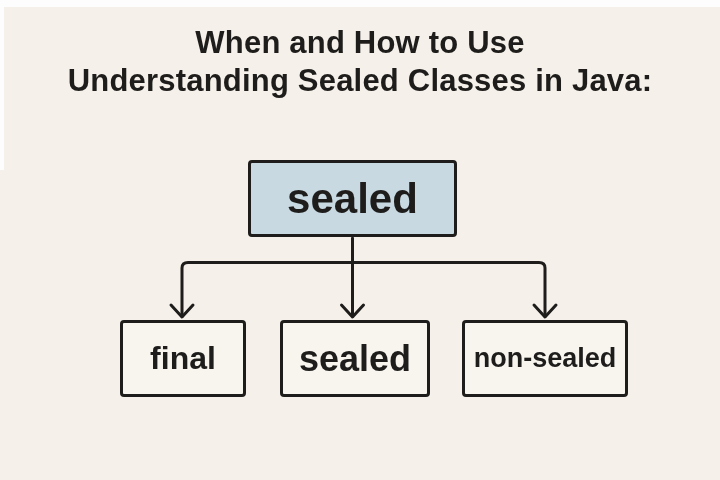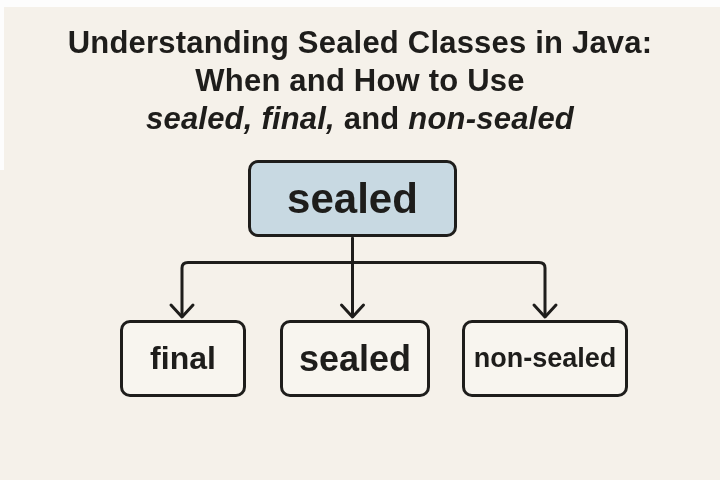--- a/index.html
+++ b/index.html
@@ -15,21 +15,21 @@
 
   .title{
     position:absolute;top:24px;left:0;width:720px;
     text-align:center;font-weight:bold;font-size:31px;line-height:38px;
     letter-spacing:0.2px;
   }
   .title .ital{font-style:italic;}
 
   .node{
     position:absolute;box-sizing:border-box;
-    border:3px solid var(--ink,#1e1d1b);border-radius:10px;
+    border:3px solid var(--ink,#1e1d1b);border-radius:4px;
     display:flex;align-items:center;justify-content:center;
     font-weight:bold;
   }
   .node-root{
     left:248px;top:160px;width:209px;height:77px;
     background:var(--root-fill,#c8d9e2);
     font-size:42px;
   }
   .node-child{background:var(--child-fill,#f8f5ef);top:320px;height:77px;}
   .node-final{left:120px;width:126px;font-size:32px;}
@@ -42,28 +42,22 @@
     stroke-linecap:round;stroke-linejoin:round;
   }
 </style>
 </head>
 <body>
 
 <div class="edge-top"></div>
 <div class="edge-left"></div>
 
 <div class="title">
+  <div>When and How to Use</div>
   <div>Understanding Sealed Classes in Java:</div>
-  <div>When and How to Use</div>
-  <div>
-    <span class="ital">sealed,</span>
-    <span class="ital">final,</span>
-    <span>and</span>
-    <span class="ital">non-sealed</span>
-  </div>
 </div>
 
 <svg class="connectors" viewBox="0 0 720 480">
 
   <path d="M352.5 238 L352.5 316"></path>
   <path d="M182 316 L182 268 Q182 262.5 188 262.5 L539 262.5 Q545 262.5 545 268 L545 316"></path>
 
   <path d="M171 305 L182 317 L193 305"></path>
   <path d="M341.5 305 L352.5 317 L363.5 305"></path>
   <path d="M534 305 L545 317 L556 305"></path>

